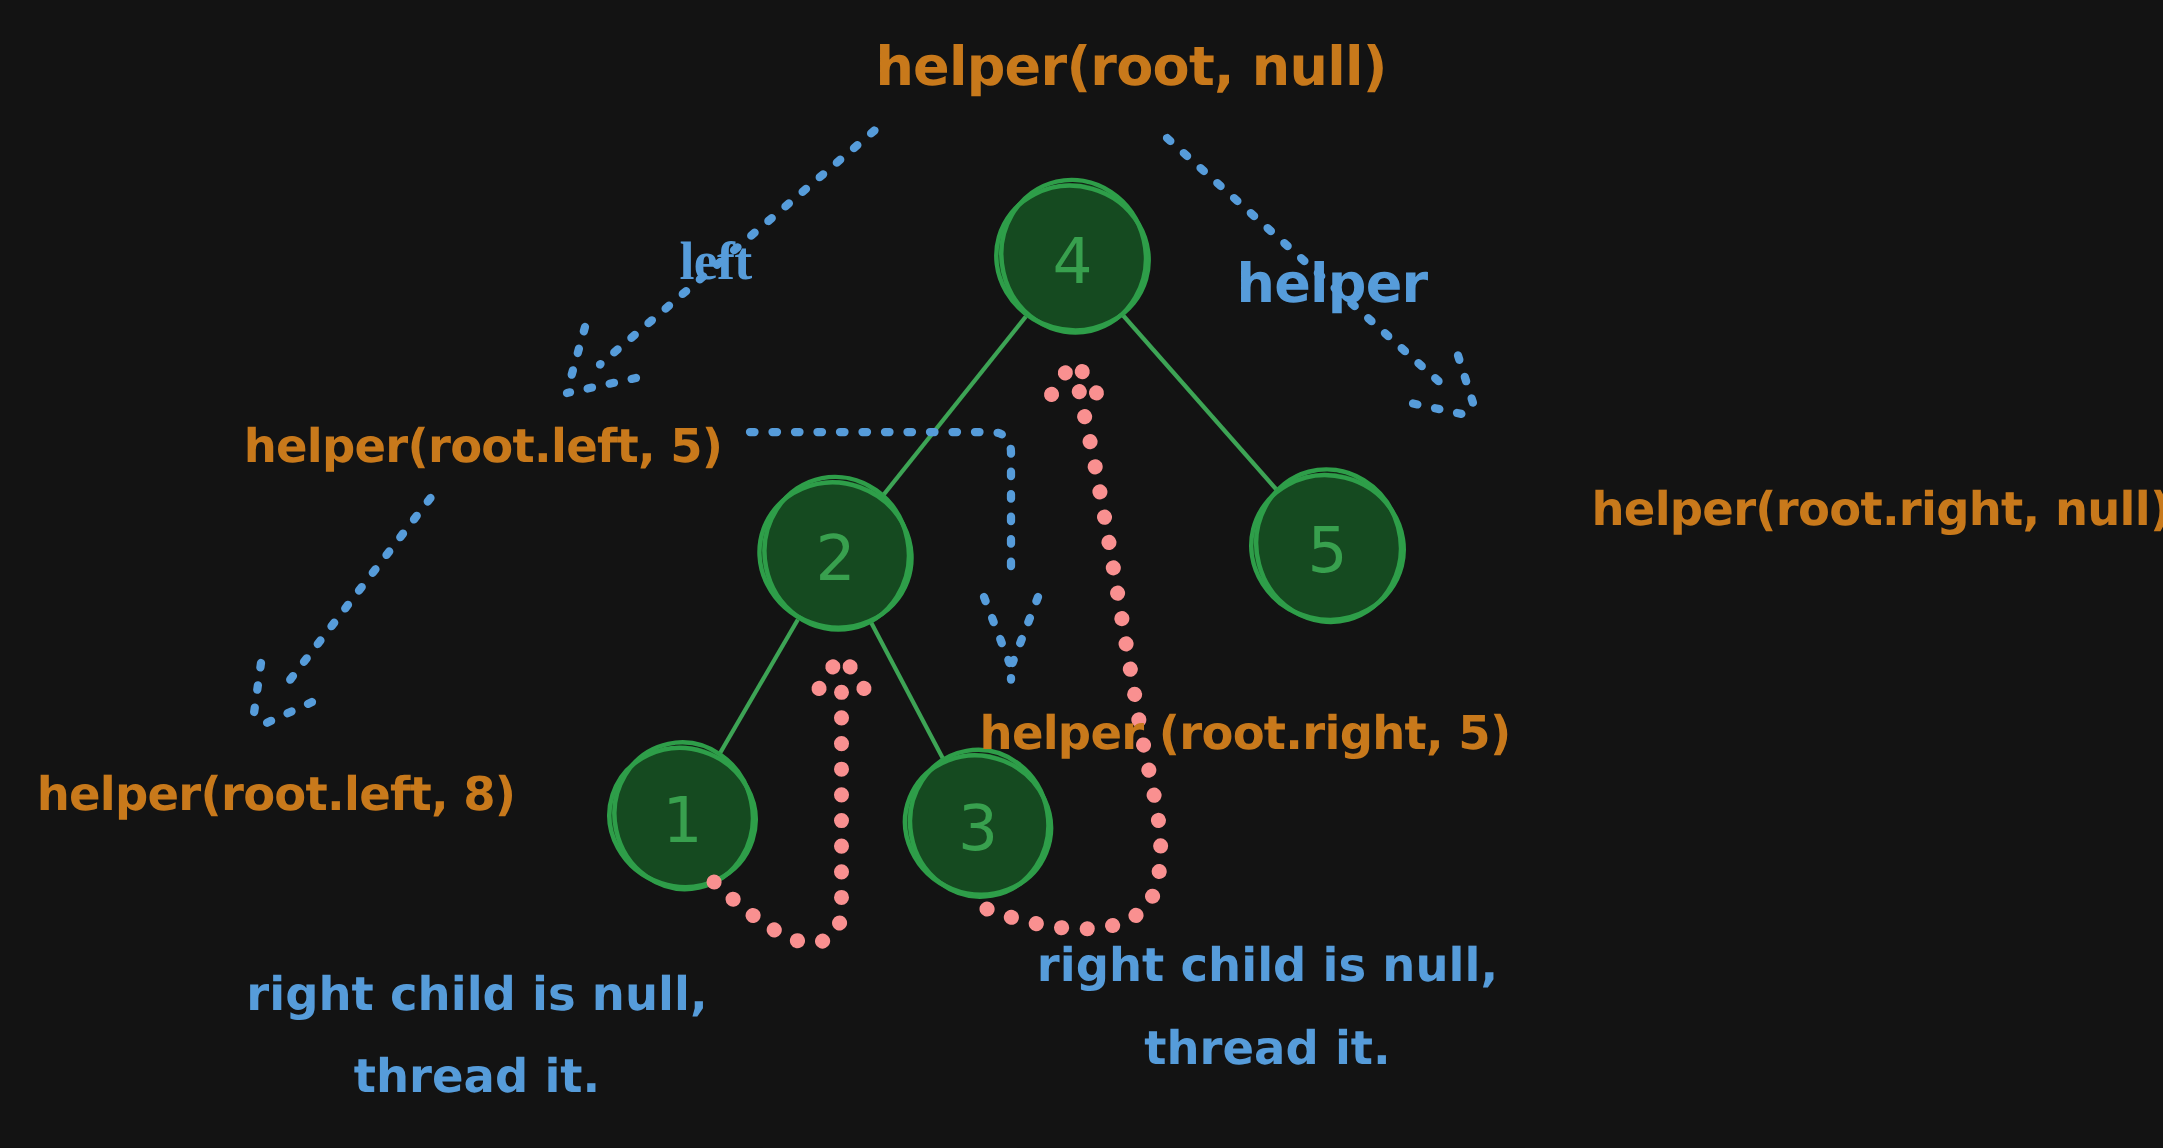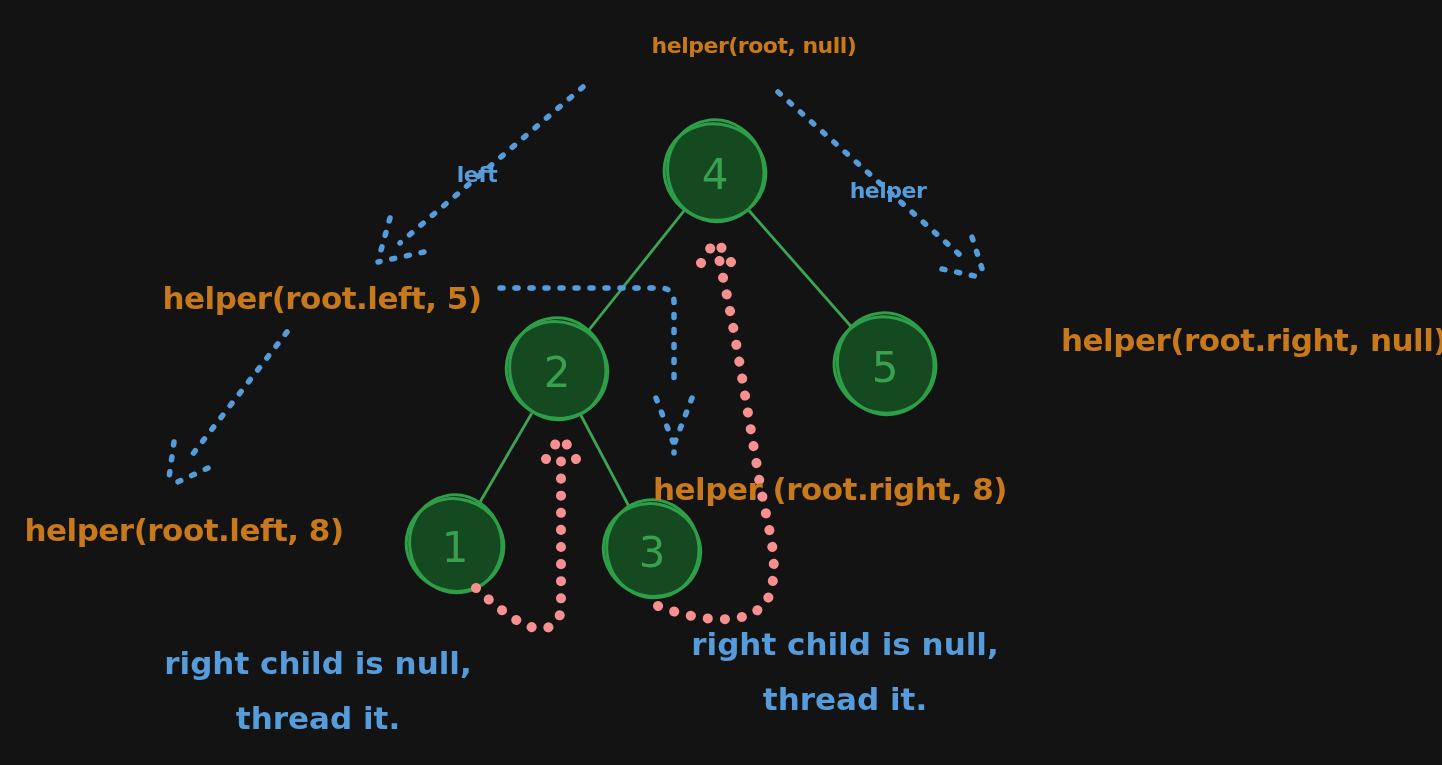--- a/index.html
+++ b/index.html
@@ -13,21 +13,21 @@
   .stage svg{position:absolute;left:0;top:0;}
   .lbl{
     position:absolute;
     transform:translate(-50%,-50%);
     white-space:nowrap;
     font-weight:600;
     letter-spacing:-0.5px;
   }
   .orange{color:#c8791b;}
   .blue{color:#569cda;}
-  .f34{font-size:22px;}
+  .f34{font-size:36px;}
   .f31{font-size:31px;}
   .note{
     position:absolute;
     transform:translate(-50%,-50%);
     font-weight:600;
     font-size:31px;
     line-height:55px;
     text-align:center;
     color:#569cda;
     white-space:nowrap;
@@ -124,27 +124,27 @@
         <path class="barrow" d="M 500,288 L 660,288 Q 674,288 674,302 L 674,385"></path>
         <path class="barrow" d="M 656,398 L 673,442"></path>
         <path class="barrow" d="M 692,398 L 675,442"></path>
         <path class="barrow" d="M 674,452 L 674,453"></path>
       </g>
     </g>
   </svg>
 
   <div class="lbl orange f34" style="left:754px;top:45px;">helper(root, null)</div>
 
-  <div class="lbl blue f34" style="left:477px;top:174px;">left</div>
+  <div class="lbl blue f34" style="left:477px;top:174px;font-family:Liberation Serif, serif;">left</div>
   <div class="lbl blue f34" style="left:888px;top:190px;">helper</div>
 
   <div class="lbl orange f31" style="left:322px;top:298px;">helper(root.left, 5)</div>
   <div class="lbl orange f31" style="left:1220px;top:340px;margin-left:34px;">helper(root.right, null)</div>
   <div class="lbl orange f31" style="left:184px;top:530px;">helper(root.left, 8)</div>
-  <div class="lbl orange f31" style="left:830px;top:489px;">helper (root.right, 8)</div>
+  <div class="lbl orange f31" style="left:830px;top:489px;">helper (root.right, 5)</div>
 
   <div class="note" style="left:318px;top:691px;">
     <span style="display:block">right child is null,</span>
     <span style="display:block">thread it.</span>
   </div>
   <div class="note" style="left:845px;top:672px;">
     <span style="display:block">right child is null,</span>
     <span style="display:block">thread it.</span>
   </div>
 

